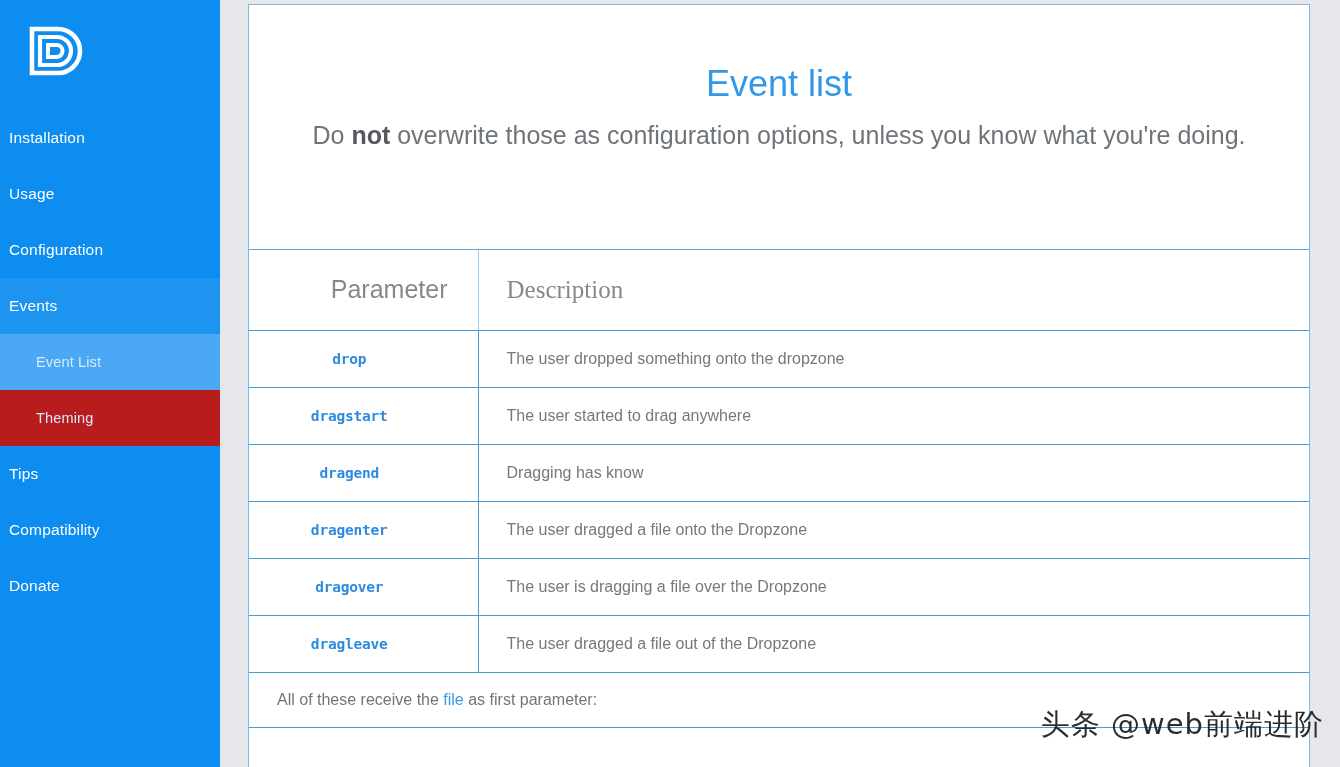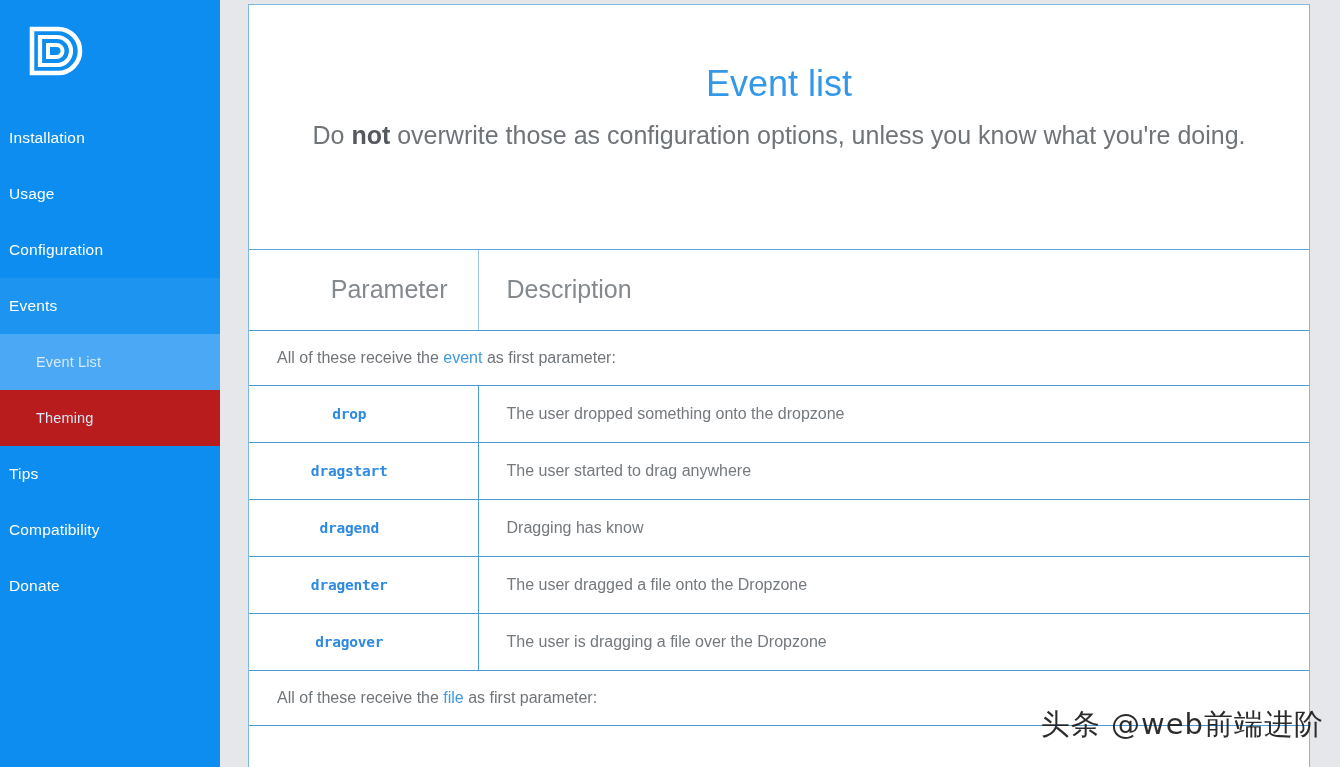--- a/index.html
+++ b/index.html
@@ -102,20 +102,21 @@
     border-bottom: 1px solid #4a9ad6;
   }
   th.th-param {
     text-align: right;
     padding-right: 30px;
     border-right: 1px solid #9ecbe8;
   }
   th.th-desc {
     text-align: left;
     padding-left: 28px;
+    font-family: Liberation Serif, serif;
   }
 
   tr.section-row td {
     height: 55px;
     padding-left: 28px;
     color: #70757a;
     font-size: 16px;
     border-bottom: 1px solid #4a9ad6;
     vertical-align: middle;
   }
@@ -217,43 +218,44 @@
         <col class="c2">
       </colgroup>
     <thead>
       <tr>
         <th class="th-param">Parameter</th>
         <th class="th-desc">Description</th>
       </tr>
     </thead>
     <tbody>
 
-      <tr class="section-row">
-        <td colspan="2"><span>All of these receive the </span><a href="#">event</a><span> as first parameter:</span></td>
-      </tr>
 
       <tr class="data-row">
         <td class="cell-param"><code>drop</code></td>
         <td class="cell-desc">The user dropped something onto the dropzone</td>
       </tr>
       <tr class="data-row">
         <td class="cell-param"><code>dragstart</code></td>
         <td class="cell-desc">The user started to drag anywhere</td>
       </tr>
       <tr class="data-row">
         <td class="cell-param"><code>dragend</code></td>
         <td class="cell-desc">Dragging has know</td>
       </tr>
       <tr class="data-row">
         <td class="cell-param"><code>dragenter</code></td>
         <td class="cell-desc">The user dragged a file onto the Dropzone</td>
       </tr>
       <tr class="data-row">
         <td class="cell-param"><code>dragover</code></td>
         <td class="cell-desc">The user is dragging a file over the Dropzone</td>
+      </tr>
+      <tr class="data-row">
+        <td class="cell-param"><code>dragleave</code></td>
+        <td class="cell-desc">The user dragged a file out of the Dropzone</td>
       </tr>
 
       <tr class="section-row">
         <td colspan="2"><span>All of these receive the </span><a href="#">file</a><span> as first parameter:</span></td>
       </tr>
 
     </tbody>
   </table>
 </main>
 

